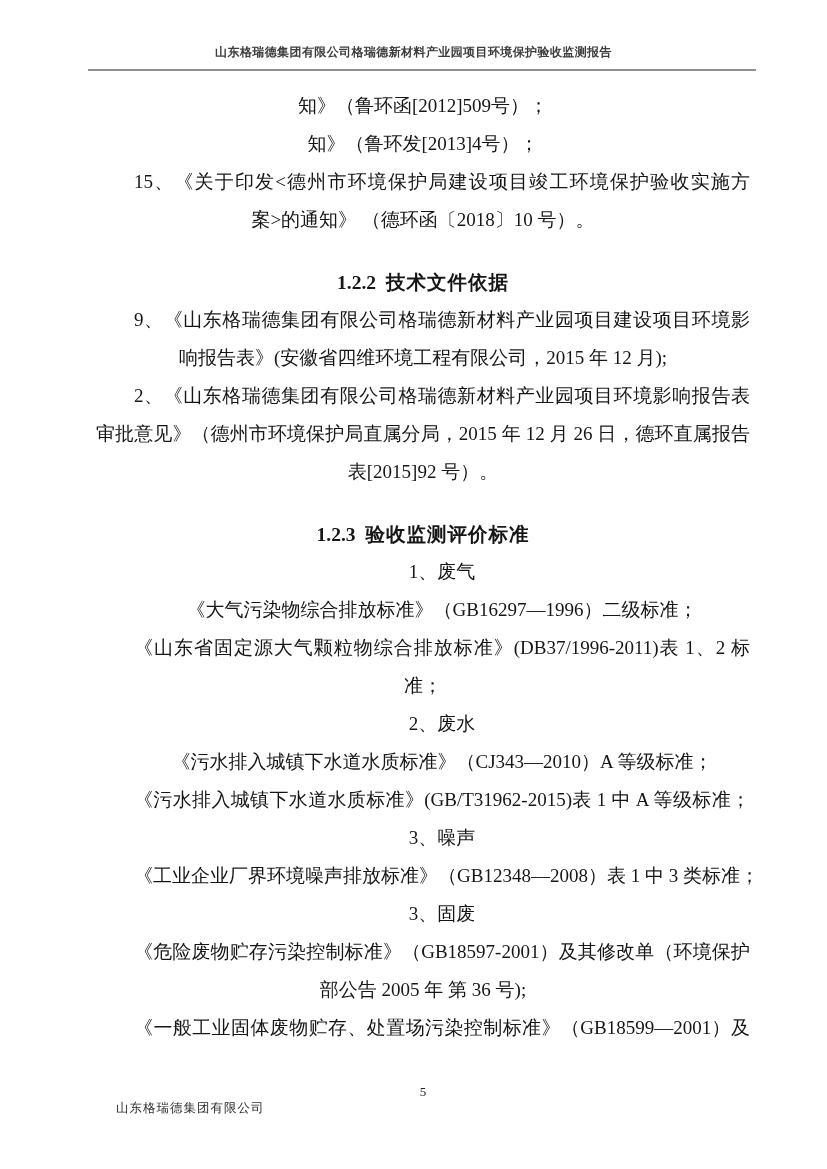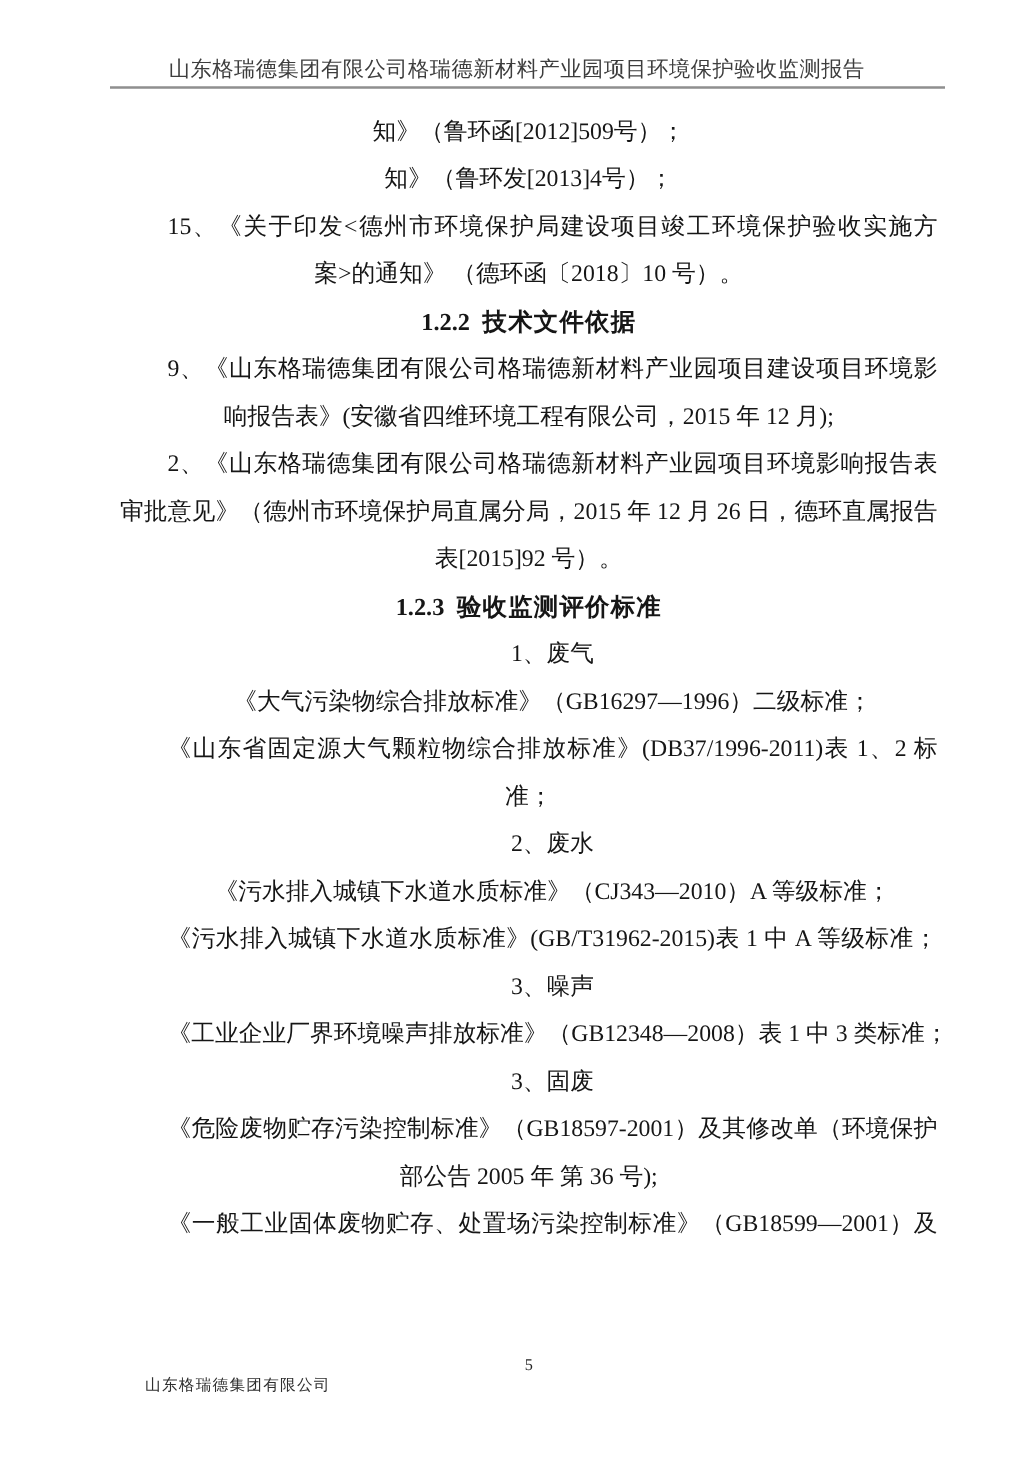--- a/index.html
+++ b/index.html
@@ -4,35 +4,35 @@
 <style>
   html,body { margin:0; padding:0; background:#e8e8e8; }
   .page {
     position:relative; width:827px; height:1169px; margin:0 auto;
     background:#ffffff; overflow:hidden;
     font-family:"Liberation Serif","DejaVu Serif",serif;
     color:#161616;
   }
   .runhead {
     position:absolute; top:44px; left:0; width:100%;
-    text-align:center; font-size:17px; font-weight:normal;
+    text-align:center; font-size:12px; font-weight:bold;
     color:#3d3d3d; letter-spacing:0.4px; white-space:nowrap;
   }
   .rule {
     position:absolute; top:69px; left:88px; width:668px; height:2px;
     background:#8f8f8f;
   }
   .bodytext {
     position:absolute; top:87px; left:96px; width:654px;
     font-size:19px;
   }
   .ln { height:38px; line-height:38px; white-space:nowrap;text-align:center; }
   .ind { padding-left:38px; }
   .just { text-align:justify; text-align-last:justify; }
-  .heading { font-weight:bold; font-size:19.5px; }
+  .heading { font-weight:bold; font-size:19.5px;margin-top:24px; }
   .h-num { font-family:"Liberation Serif","DejaVu Serif",serif; margin-right:10px; }
   .h-txt { font-family:"Liberation Sans","DejaVu Sans",sans-serif; letter-spacing:1px; }
   .pageno {
     position:absolute; top:1084px; left:96px; width:654px; height:16px;
     line-height:16px; text-align:center; font-size:13px; color:#242424;
   }
   .company {
     position:absolute; top:1100px; left:116px; height:16px; line-height:16px;
     font-size:12.5px; color:#2e2e2e; letter-spacing:1px; white-space:nowrap;
   }

